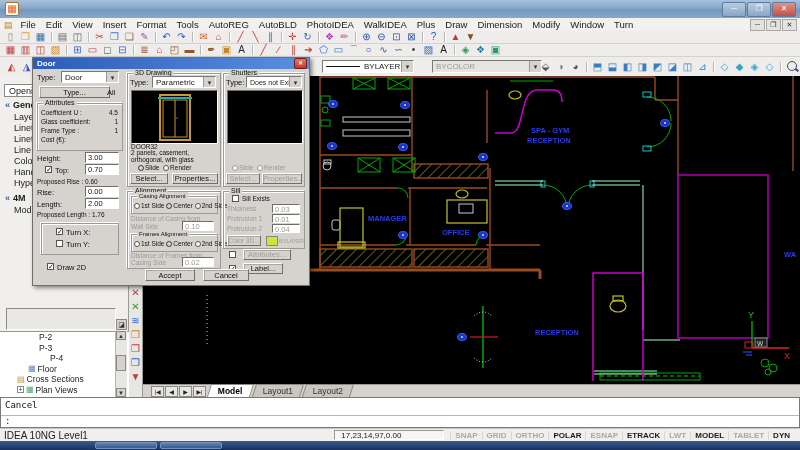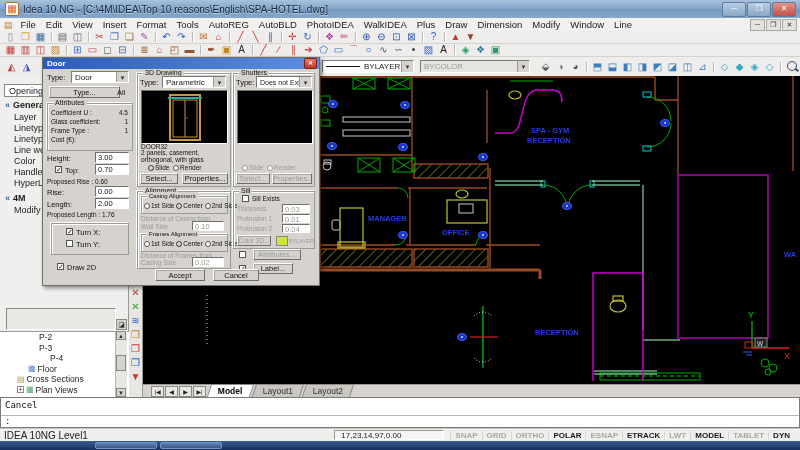--- a/index.html
+++ b/index.html
@@ -31,21 +31,21 @@
   .ticon{width:13px;height:12px;line-height:12px;text-align:center;font-size:10px;flex:0 0 13px;
     margin:0 1px;cursor:default;}
   .tsep{width:1px;height:10px;background:#b9b7b3;box-shadow:1px 0 0 #fff;margin:0 3px;flex:0 0 1px;}
   .row3{left:0;top:57px;width:800px;height:19px;background:#eeedeb;border-bottom:1px solid #c9c7c3;
     display:flex;align-items:center;}
   .combo{height:13px;background:#fff;border:1px solid;border-color:#7a7a74 #fff #fff #7a7a74;
     display:flex;align-items:center;font-size:8px;color:#222;position:relative;padding-left:3px;box-sizing:border-box;}
   .combo .da{position:absolute;right:0;top:0;width:11px;height:100%;background:#d6d3ce;
     border-left:1px solid #9a9a94;text-align:center;font-size:7px;line-height:12px;color:#333;}
   .combo .da::before{content:"▾";}
-  .combo.dis{background:#e6e4e0;color:#9a9a94;}
+  .combo.dis{background:#e6e4e0;color:#9a9a94;margin-left:12px;}
   .lsample{display:inline-block;width:34px;height:1px;background:#111;margin-right:4px;}
   .mag{position:relative;width:8px;height:8px;border:1.5px solid #3a4a6a;border-radius:50%;display:inline-block;}
   .mag::after{content:"";position:absolute;width:4px;height:1.5px;background:#3a4a6a;right:-3px;bottom:-1px;transform:rotate(40deg);}
   
   .lpanel{left:0;top:76px;width:129px;height:321px;background:#f0efed;border-right:1px solid #9a9a94;box-sizing:border-box;}
   .openbox{position:absolute;left:4px;top:8px;width:100px;height:13px;background:#fff;
     border:1px solid #8a8a84;font-size:9px;line-height:12px;padding-left:4px;color:#222;box-sizing:border-box;}
   .sec-h{position:absolute;left:2px;width:120px;height:12px;font-size:9px;font-weight:bold;color:#1a1a1a;}
   .sec-h .chev::before{content:"«";color:#44649a;margin:0 3px;}
   .p-item{position:absolute;left:14px;width:112px;height:11px;font-size:9px;color:#222;white-space:nowrap;overflow:hidden;}
@@ -88,21 +88,21 @@
   .stleft{padding-left:4px;font-size:10px;}
   .coords{width:110px;height:10px;margin-left:auto;background:#f6f5f3;border:1px solid;
     border-color:#9a9a94 #fff #fff #9a9a94;font-size:8px;line-height:10px;padding-left:6px;box-sizing:border-box;}
   .toggles{display:flex;margin:0 6px;}
   .tg{padding:0 4px;font-size:8px;font-weight:bold;color:#aaa8a4;border-left:1px solid #d9d7d3;}
   .tg.on{color:#1a1a1a;}
   
   .sliver{left:0;top:441px;width:800px;height:9px;background:linear-gradient(#3a5c90,#16305e);}
   .sliver .seg{position:absolute;top:1px;height:7px;border-radius:2px;background:linear-gradient(#5d84b4,#39598a);border:1px solid #6f95c4;box-sizing:border-box;}
   
-  .dlg{left:42px;top:57px;width:276px;height:227px;background:#d6d3ce;border:1px solid #6f6f6a;
+  .dlg{left:32px;top:57px;width:276px;height:227px;background:#d6d3ce;border:1px solid #6f6f6a;
     box-shadow:2px 2px 4px rgba(0,0,0,.45);z-index:30;font-size:8px;color:#111;}
   .dlg-title{height:11px;background:linear-gradient(90deg,#2c5cb8,#5a8fe0);display:flex;align-items:center;
     color:#fff;font-size:8px;font-weight:bold;padding-left:4px;}
   .dlg-close{margin-left:auto;margin-right:2px;width:11px;height:9px;background:linear-gradient(#e07a6a,#c0392b);
     border:1px solid #7a1a10;border-radius:2px;color:#fff;font-size:6px;line-height:8px;text-align:center;}
   .dlg-close::before{content:"✕";}
   .dlg-body{position:relative;height:216px;}
   .grp{position:absolute;border:1px solid #9a9a94;box-shadow:1px 1px 0 #fff inset, -1px -1px 0 #fff;}
   .grp>.glab{position:absolute;top:-5px;left:5px;background:#d6d3ce;padding:0 2px;font-size:7px;color:#111;line-height:8px;}
   .btn{background:#d6d3ce;border:1px solid;border-color:#fff #6f6f6a #6f6f6a #fff;box-shadow:1px 1px 0 #a9a69f inset;
@@ -126,21 +126,20 @@
   .radrow{position:absolute;font-size:6.5px;white-space:nowrap;color:#111;}
   .radrow .rb{width:6px;height:6px;margin-right:1px;}
 </style>
 </head>
 <body>
 
 <div class="app">
 
   <div class="titlebar abs">
     <span class="appicon">▦</span>
-    <span class="wtitle">Idea 10 NG  -  [C:\4M\IDEA\Top 10 reasons\English\SPA-HOTEL.dwg]</span>
     <span class="winbtns" id="winbtns">
         <span class="wbtn">─</span>
         <span class="wbtn">❐</span>
         <span class="wbtn close">✕</span>
       </span>
   </div>
 
   <div class="menubar abs">
     <span class="micon">▤</span>
     <span id="menu" style="display:flex;text-align:center;">
@@ -152,21 +151,21 @@
         <span class="mitem">Tools</span>
         <span class="mitem">AutoREG</span>
         <span class="mitem">AutoBLD</span>
         <span class="mitem">PhotoIDEA</span>
         <span class="mitem">WalkIDEA</span>
         <span class="mitem">Plus</span>
         <span class="mitem">Draw</span>
         <span class="mitem">Dimension</span>
         <span class="mitem">Modify</span>
         <span class="mitem">Window</span>
-        <span class="mitem">Line</span>
+        <span class="mitem">Turn</span>
       </span>
     <span class="mdibtns" id="mdibtns">
         <span class="mdib">─</span>
         <span class="mdib">❐</span>
         <span class="mdib close">✕</span>
       </span>
   </div>
 
   <div class="tbar abs" style="top:31px;" id="tb1">
       <span class="ticon" style="color: rgb(138, 138, 138);">▯</span>

